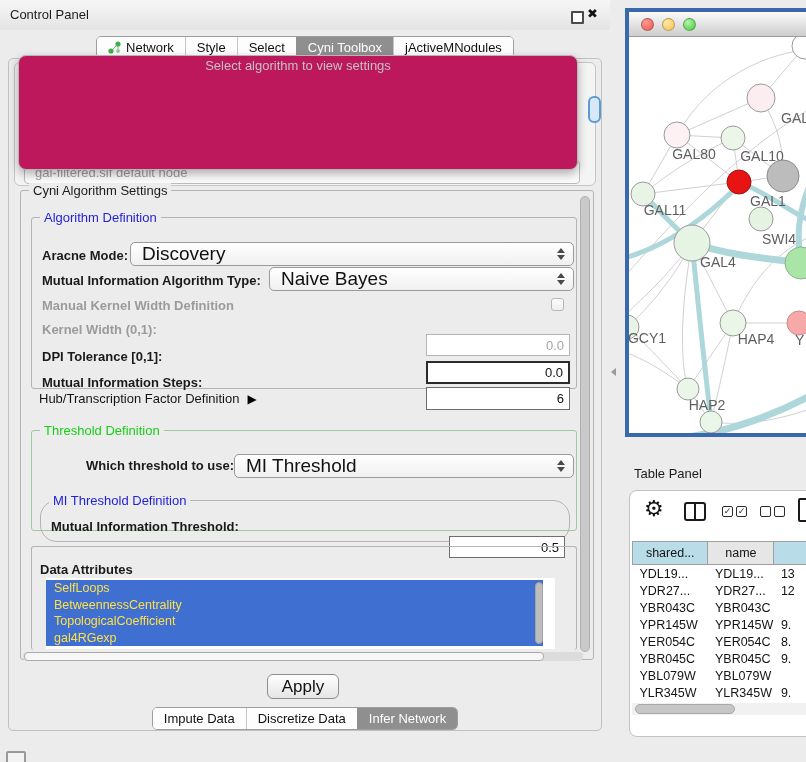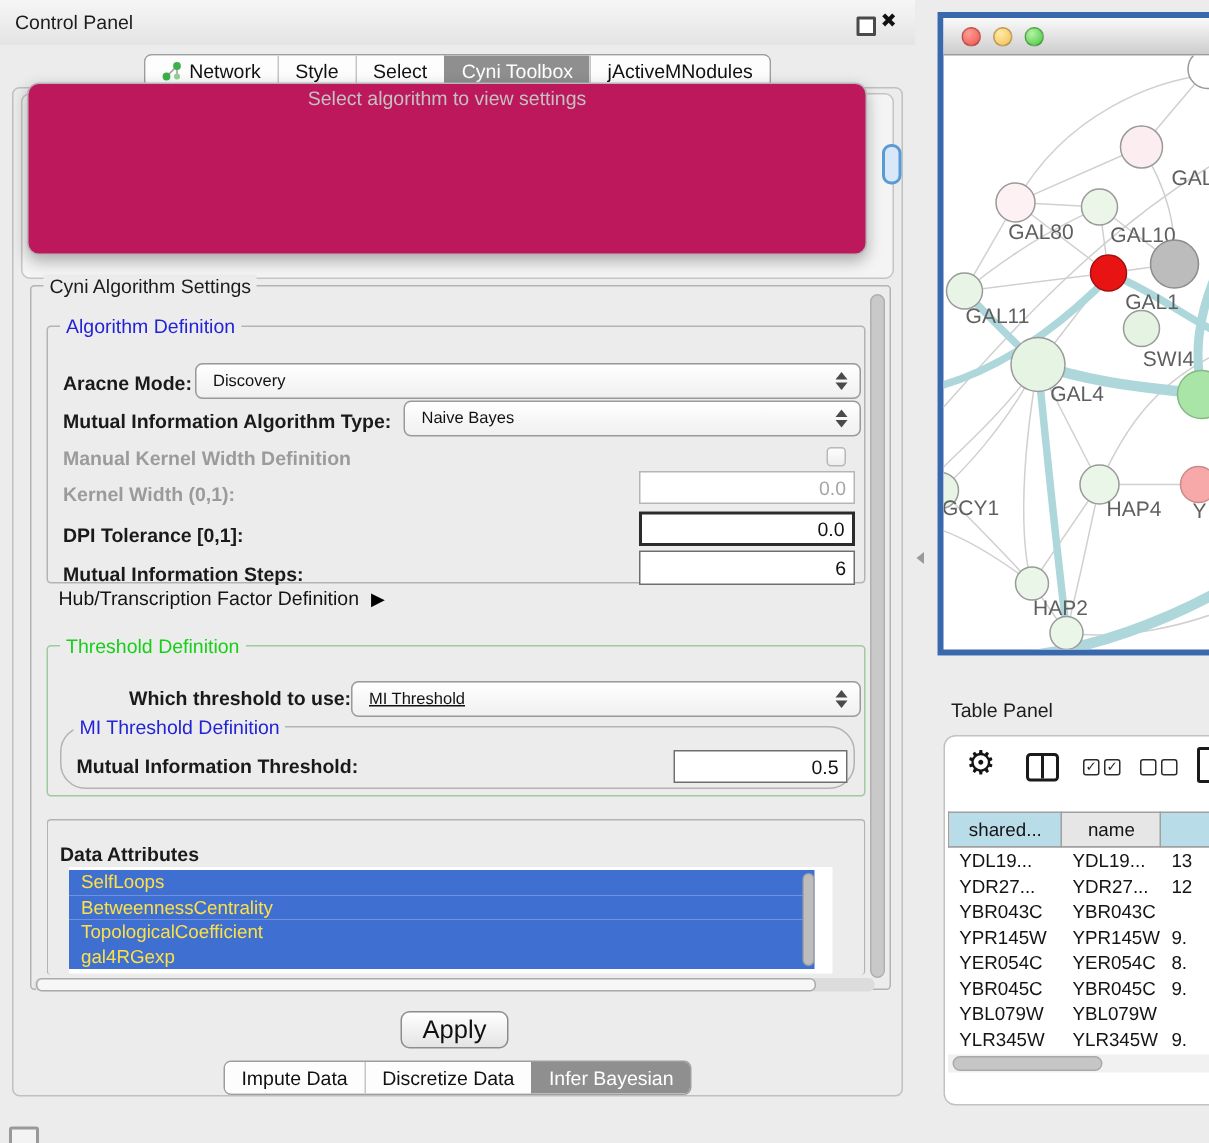--- a/index.html
+++ b/index.html
@@ -52,29 +52,29 @@
   .legend.black{color:#1c1c1c;}
 
   #settings{position:absolute;left:20px;top:190px;width:574px;height:470px;
     border:1px solid #b3b3b3;border-radius:3px;box-sizing:border-box;}
   .settings-vscroll{position:absolute;right:3px;top:5px;width:10px;height:456px;
     background:#c9c9c9;border:1px solid #b0b0b0;border-radius:5px;box-sizing:border-box;}
 
   .lbl{position:absolute;font-size:13px;font-weight:bold;color:#1a1a1a;white-space:nowrap;}
   .lbl.dis{color:#9b9b9b;}
   .combo{position:absolute;border:1px solid #9a9a9a;border-radius:5px;
-    background:linear-gradient(#ffffff,#f0f0f0);font-size:11px;color:#111;
+    background:linear-gradient(#ffffff,#f0f0f0);font-size:19px;color:#111;
     display:flex;align-items:center;padding-left:11px;box-sizing:border-box;}
   .stepper{position:absolute;right:8px;top:50%;transform:translateY(-50%);
     display:flex;flex-direction:column;gap:2px;}
   .stepper i{width:0;height:0;border-left:4px solid transparent;border-right:4px solid transparent;display:block;}
   .stepper .up{border-bottom:5px solid #4a4a4a;}
   .stepper .dn{border-top:5px solid #4a4a4a;}
   .field{position:absolute;background:#fff;font-size:13px;color:#111;text-align:right;
-    padding-right:5px;box-sizing:border-box;display:flex;align-items:center;justify-content:flex-end;}
+    padding-right:5px;box-sizing:border-box;display:flex;align-items:center;justify-content:flex-end;margin-top:20px;}
   .field.f-dis{border:1px solid #b5b5b5;color:#a5a5a5;}
   .field.f-strong{border:2px solid #2b2b2b;}
   .field.f-norm{border:1px solid #6e6e6e;}
   .checkbox{position:absolute;width:13px;height:13px;border:1px solid #b8b8b8;border-radius:3px;
     background:linear-gradient(#fdfdfd,#eeeeee);box-sizing:border-box;}
 
   .hub-row{position:absolute;left:18px;top:200px;font-size:13px;color:#141414;
     display:flex;align-items:center;gap:8px;}
   .arrow-right{font-size:12px;color:#000;}
   .arrow-down{font-size:10px;color:#000;}
@@ -176,20 +176,21 @@
         <div class="tab">
           <span>jActiveMNodules</span>
         </div>
       </div>
   </div>
 
   <div class="cp-body"></div>
 
   <div class="inner-panel"></div>
   <div class="blue-frag"></div>
+  <div class="under-combo">gal-filtered.sif default node</div>
 
   <div class="algo-overlay">
     <div class="overlay-placeholder">Select algorithm to view settings</div>
   </div>
 
   <div id="settings">
     <span class="legend black">Cyni Algorithm Settings</span>
     <div class="settings-vscroll"></div>
 
     <div class="group" style="left:10px;top:26px;width:546px;height:172px;">
@@ -228,29 +229,29 @@
 
     <div class="hub-row">
       <span>Hub/Transcription Factor Definition</span>
       <span class="arrow-right">▶</span>
     </div>
 
     <div class="group" style="left:10px;top:239px;width:546px;height:101px;border-color:#9fca9f;">
       <span class="legend green">Threshold Definition</span>
 
       <span class="lbl" style="left:54px;top:27px;">Which threshold to use:</span>
-      <div class="combo" style="left:202px;top:23px;width:340px;height:24px;text-decoration:underline;">
+      <div class="combo" style="left:202px;top:23px;width:340px;height:24px;">
         <span>MI Threshold</span>
         <span class="stepper">
             <i class="up"></i>
             <i class="dn"></i>
           </span>
       </div>
 
-      <div class="group" style="left:8px;top:53px;width:530px;height:42px;border-radius:17px;">
+      <div class="group" style="left:8px;top:69px;width:530px;height:42px;border-radius:17px;">
         <span class="legend blue">MI Threshold Definition</span>
         <span class="lbl" style="left:10px;top:18px;">Mutual Information Threshold:</span>
         <div class="field f-norm" style="left:408px;top:15px;width:116px;height:22px;">0.5</div>
       </div>
     </div>
 
     <div class="group" style="left:10px;top:355px;width:546px;height:104px;border-bottom:none;">
       <span class="attr-label" style="left:8px;top:15px;">Data Attributes</span>
       <div class="attr-list" style="left:14px;top:31px;width:509px;height:71px;" id="attr-list">
 
@@ -271,21 +272,21 @@
 
   <div class="bottom-tabs">
     <div class="tab-group" id="bottom-tab-group">
         <div class="tab">
           <span>Impute Data</span>
         </div>
         <div class="tab">
           <span>Discretize Data</span>
         </div>
         <div class="tab sel">
-          <span>Infer Bayesian</span>
+          <span>Infer Network</span>
         </div>
       </div>
   </div>
 </div>
 
 <div id="splitter-arrow"></div>
 
 <div id="network-window">
   <div class="nw-titlebar">
     <span class="tl red"></span>

